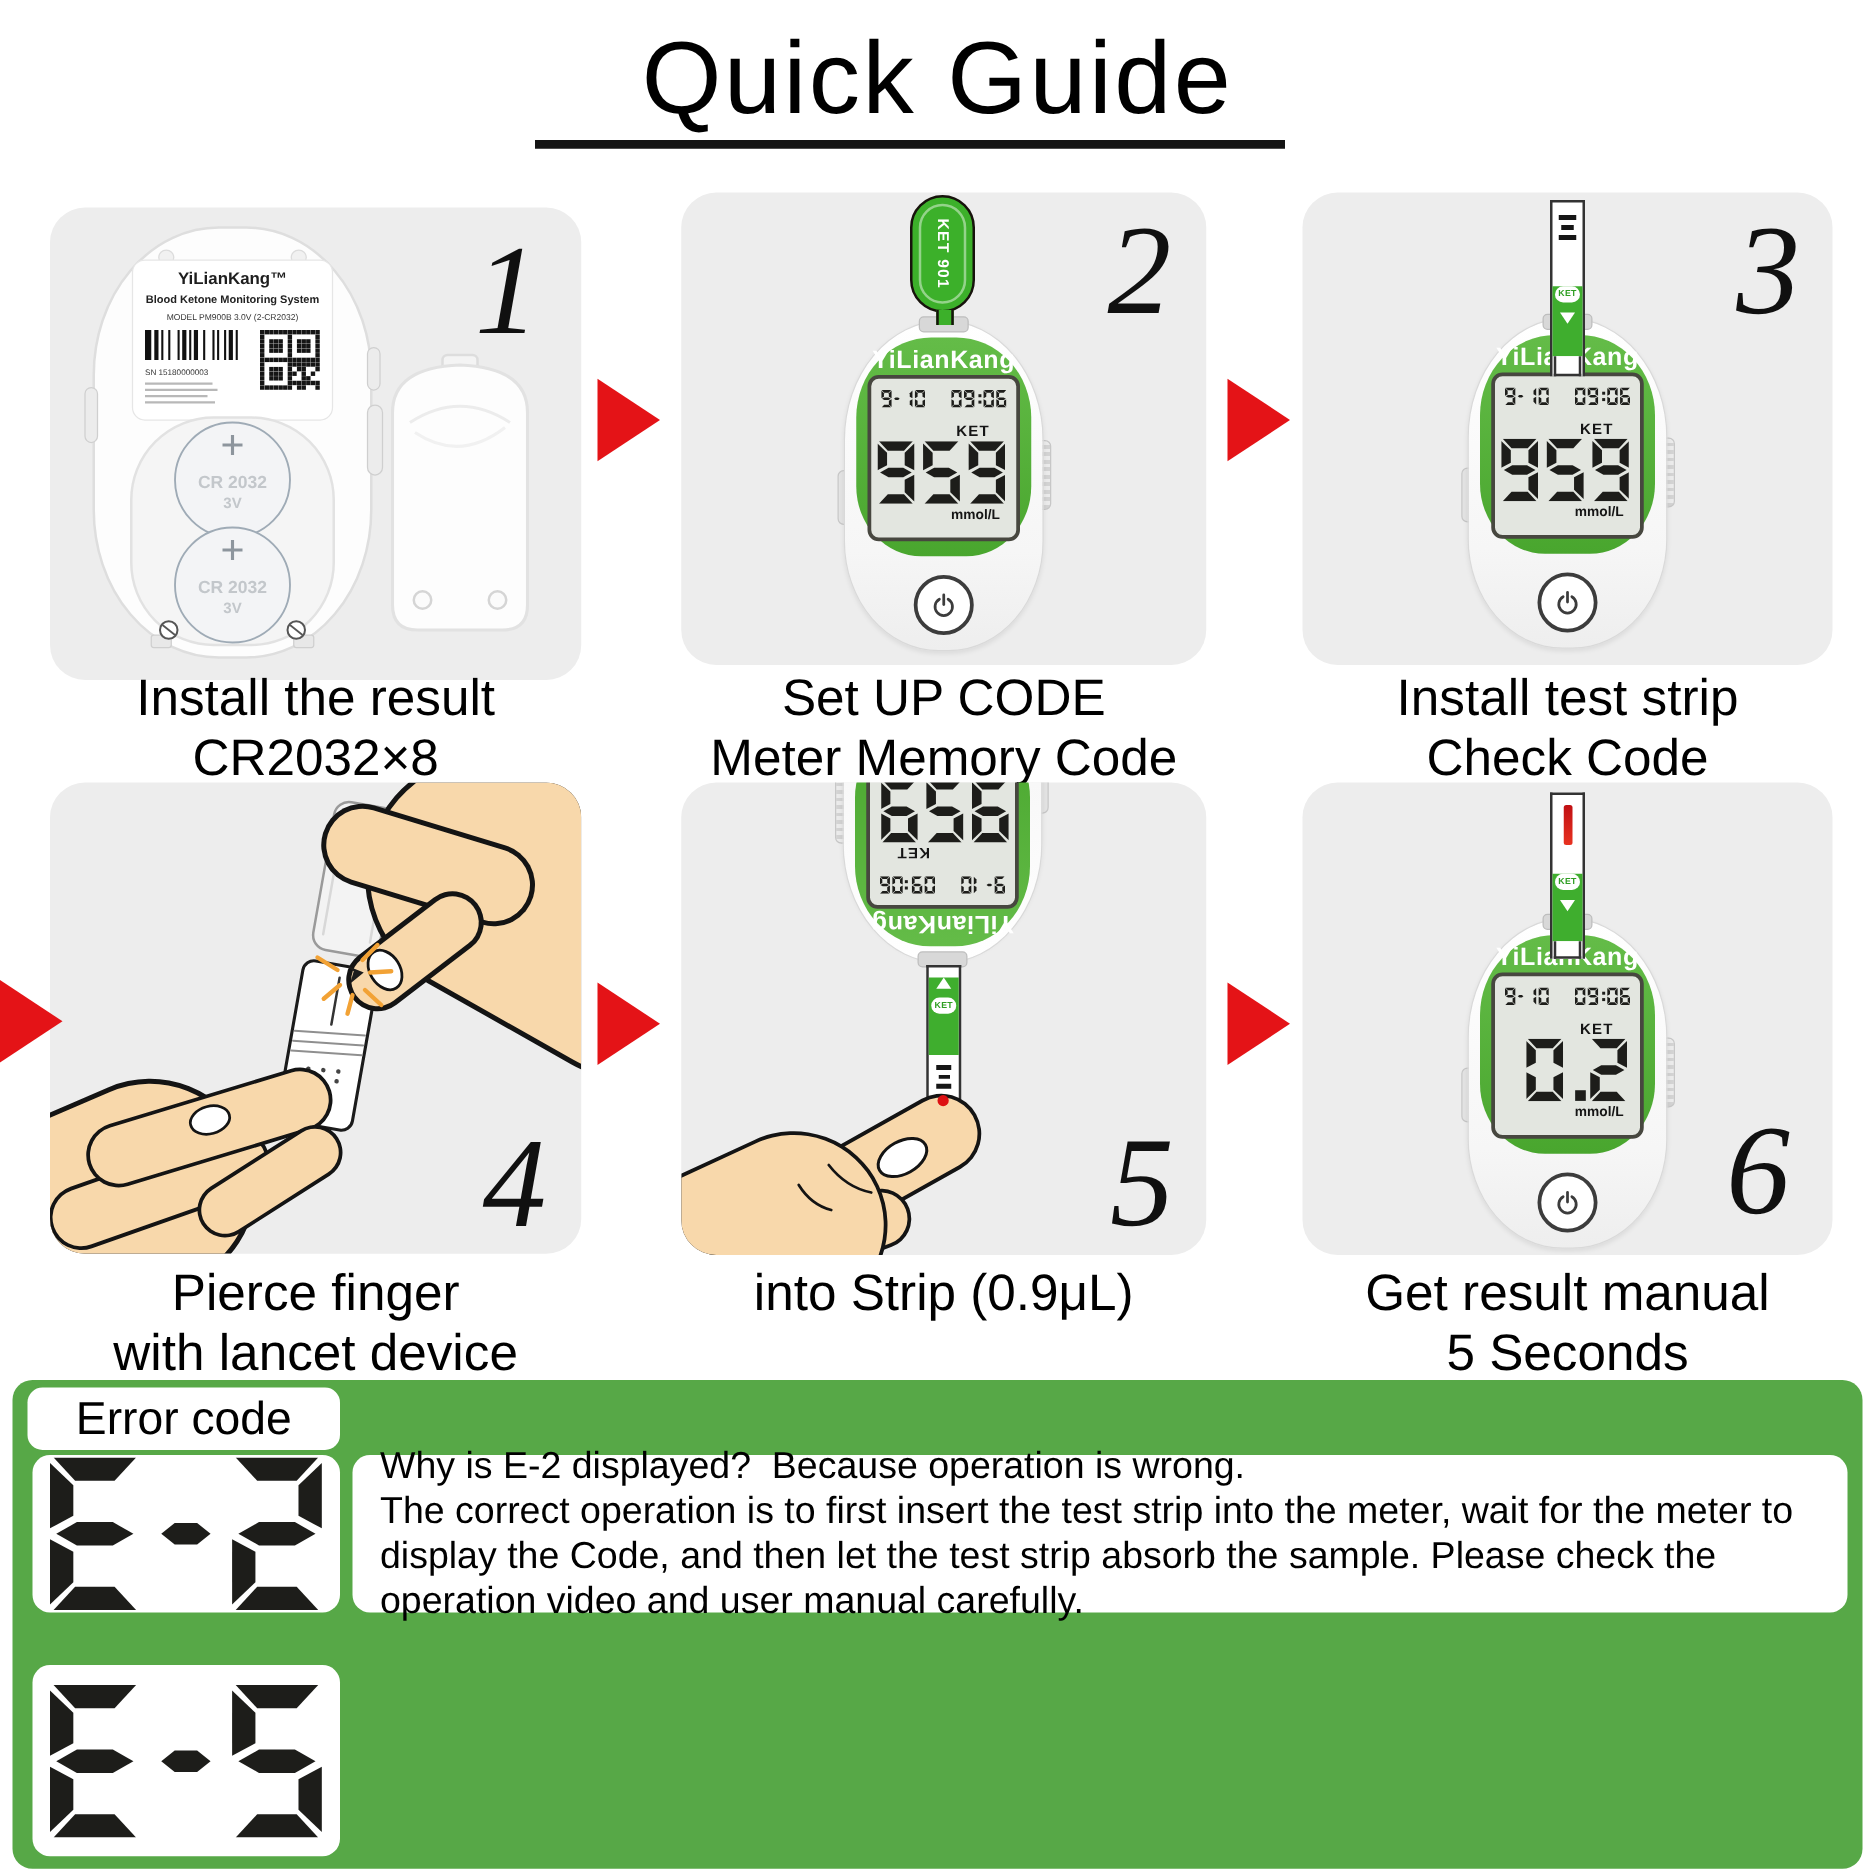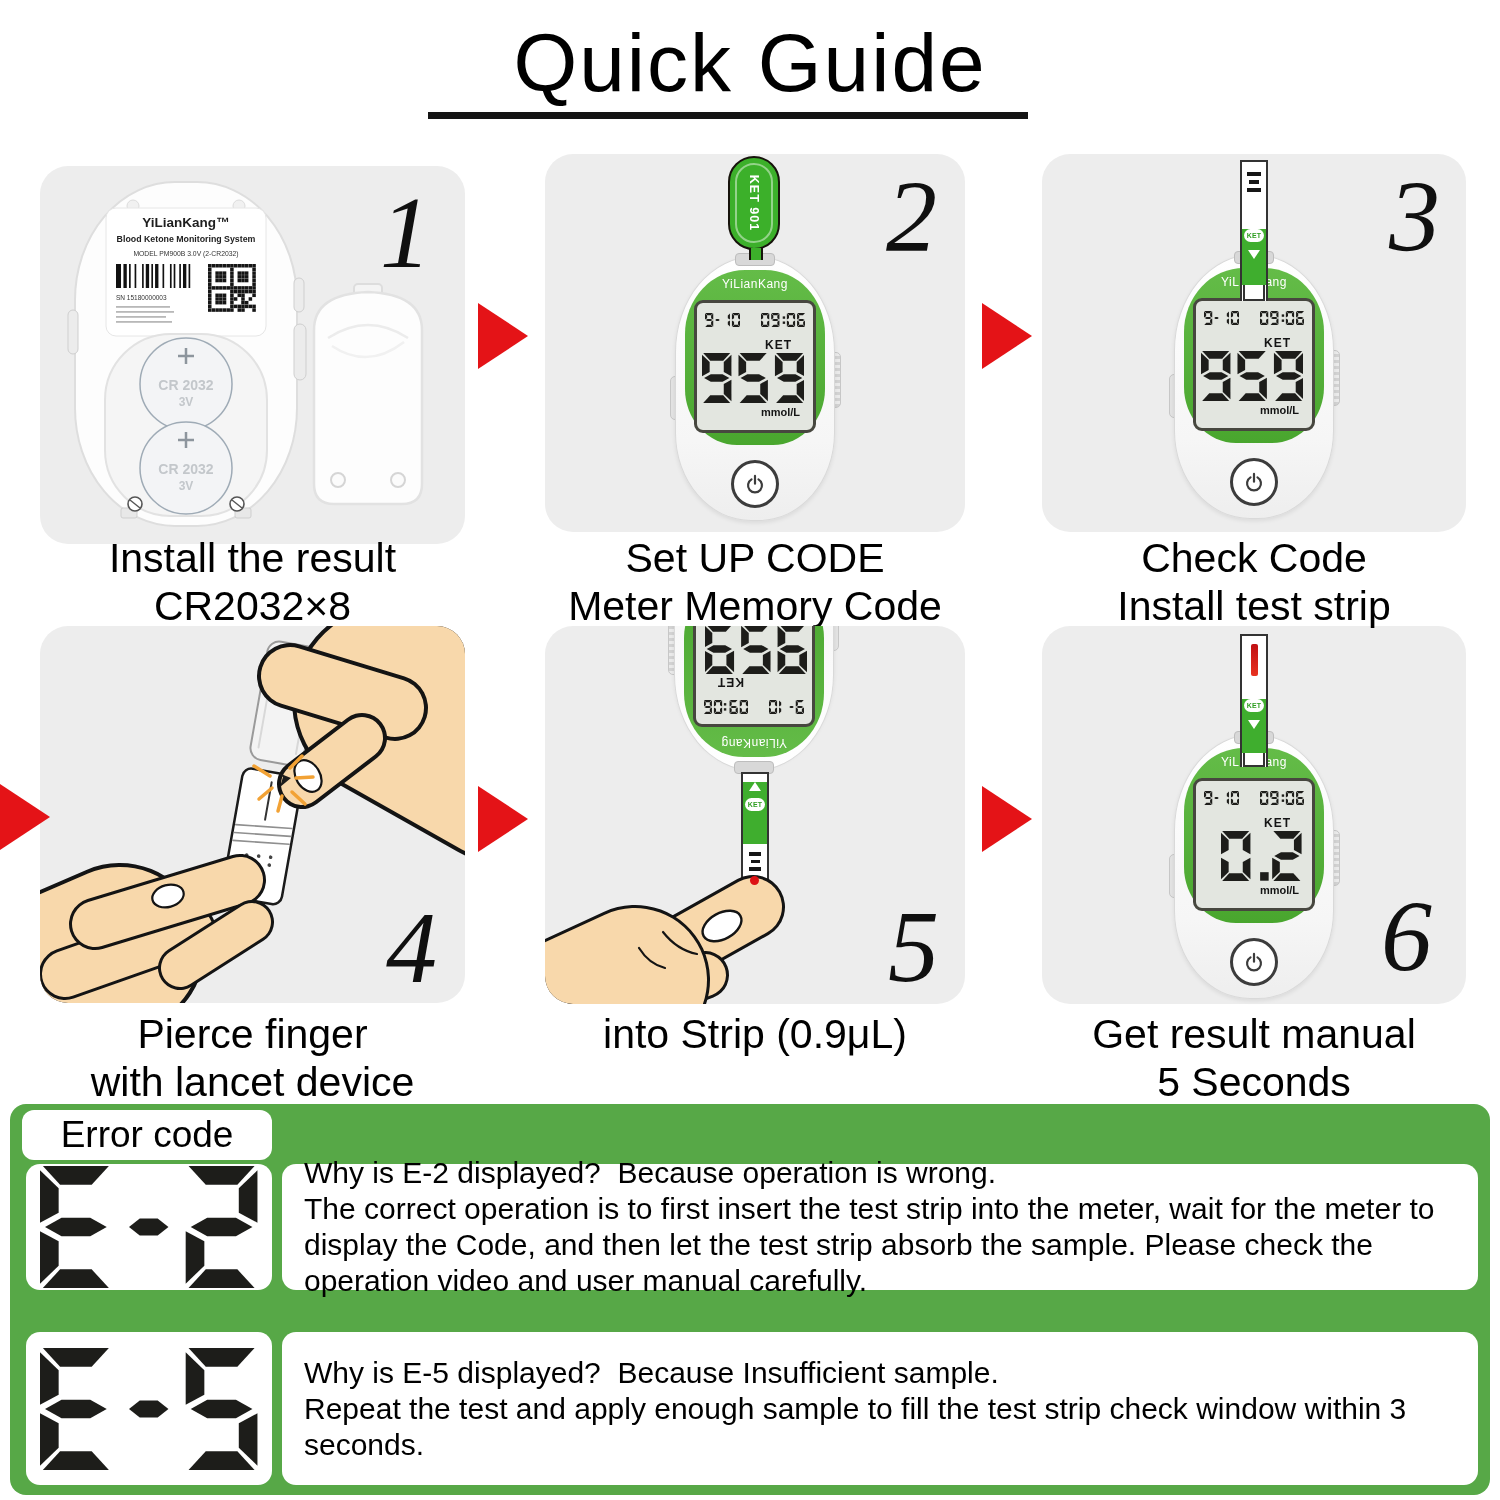--- a/index.html
+++ b/index.html
@@ -52,21 +52,21 @@
   .m-btn-l{position:absolute;left:-5px;top:120px;width:10px;height:42px;background:#e3e3e3;
            border:1px solid #c7c7c7;border-radius:5px}
   .m-btn-r{position:absolute;right:-6px;top:96px;width:11px;height:54px;border:1px solid #c7c7c7;border-radius:5px;
            background:repeating-linear-gradient(0deg,#d3d3d3 0 3px,#ebebeb 3px 6px)}
   .m-port{position:absolute;left:50%;top:-3px;transform:translateX(-50%);width:38px;height:11px;
           background:#d8d8d8;border:1px solid #bdbdbd;border-radius:4px}
   .m-face{position:absolute;left:10px;right:10px;top:14px;bottom:76px;
           background:linear-gradient(180deg,#64bc48,#49a62e);
           border-radius:60px 60px 52px 52px / 64px 64px 56px 56px}
   .m-brand{position:absolute;top:7px;left:0;right:0;text-align:center;color:#fff;
-           font-weight:normal;font-size:12px;letter-spacing:.5px}
+           font-weight:bold;font-size:20px;letter-spacing:.5px}
   .m-lcd{position:absolute;left:9px;right:9px;top:30px;bottom:12px;background:#e3e6e0;
          border:3px solid #47473f;border-radius:9px;padding:7px 5px 0 5px;box-sizing:border-box}
   .lcd-row{display:flex;justify-content:space-between;align-items:center;padding:0 3px}
   .lcd-ket{text-align:right;padding-right:16px;font-weight:bold;font-size:12px;letter-spacing:1px;
            color:#151515;margin-top:10px}
   .lcd-value{text-align:right;padding-right:5px;margin-top:1px}
   .lcd-unit{text-align:right;padding-right:8px;font-weight:bold;font-size:11px;color:#151515;margin-top:3px}
   .m-power{position:absolute;left:50%;bottom:13px;transform:translateX(-50%);width:48px;height:48px;
            border:3px solid #3c3c3c;border-radius:50%;background:#fff;display:flex;
            align-items:center;justify-content:center;box-sizing:border-box}
@@ -770,22 +770,22 @@
 
 <div class="caption cap-r1 cap-c1">
   <div>Install the result</div>
     <div>CR2032×8</div>
 </div>
 <div class="caption cap-r1 cap-c2">
   <div>Set UP CODE</div>
     <div>Meter Memory Code</div>
 </div>
 <div class="caption cap-r1 cap-c3">
-  <div>Check Code</div>
-    <div>Install test strip</div>
+  <div>Install test strip</div>
+    <div>Check Code</div>
 </div>
 <div class="caption cap-r2 cap-c1">
   <div>Pierce finger</div>
     <div>with lancet device</div>
 </div>
 <div class="caption cap-r2 cap-c2">
     <div>into Strip (0.9μL)</div>
 </div>
 <div class="caption cap-r2 cap-c3">
   <div>Get result manual</div>
@@ -821,17 +821,13 @@
           <polygon points="0.00,65.31 18.66,75.35 18.66,99.75 0.00,117.69" fill="#1d1d1a"></polygon>
           <polygon points="20.09,103.34 51.67,103.34 68.89,122.00 2.87,122.00" fill="#1d1d1a"></polygon>
           <polygon points="88.99,61.00 99.75,52.39 117.69,52.39 128.46,61.00 117.69,69.61 99.75,69.61" fill="#1d1d1a"></polygon>
           <polygon points="148.55,0.00 214.58,0.00 197.35,18.66 165.78,18.66" fill="#1d1d1a"></polygon>
           <polygon points="145.68,4.31 164.34,22.25 164.34,46.65 145.68,56.69" fill="#1d1d1a"></polygon>
           <polygon points="150.71,61.00 167.21,51.67 195.92,51.67 212.42,61.00 195.92,70.33 167.21,70.33" fill="#1d1d1a"></polygon>
           <polygon points="217.45,65.31 217.45,117.69 198.79,99.75 198.79,75.35" fill="#1d1d1a"></polygon>
           <polygon points="165.78,103.34 197.35,103.34 214.58,122.00 148.55,122.00" fill="#1d1d1a"></polygon>
         </svg></span>
   </div>
-  <div class="err-text-box row2">
-    <div class="err-q">Why is E-5 displayed?  Because Insufficient sample.</div>
-    <div>Repeat the test and apply enough sample to fill the test strip check window within 3 seconds.</div>
-  </div>
 </div>
 
 </body></html>

